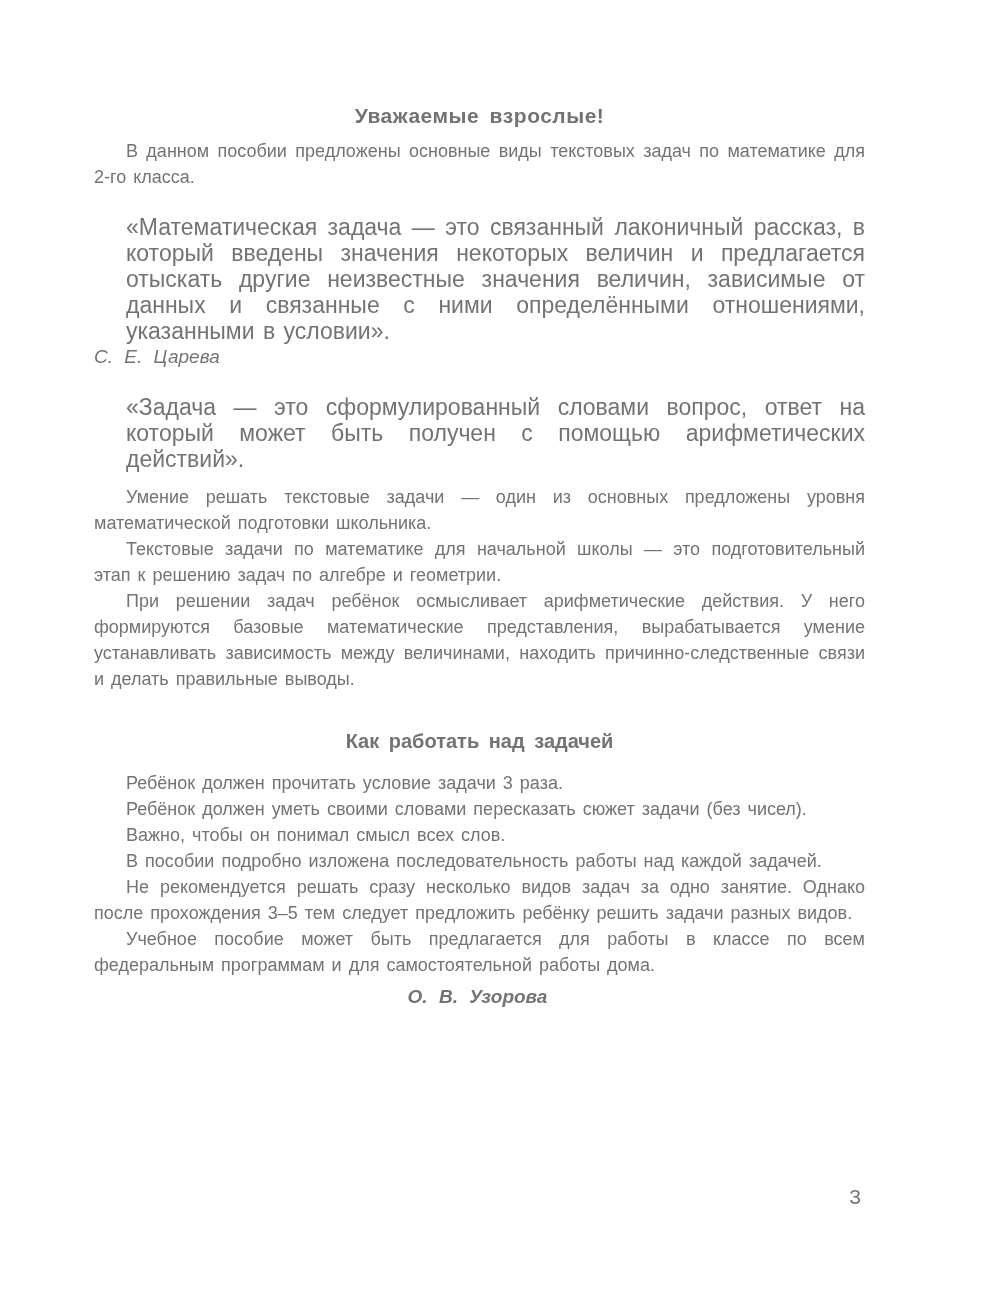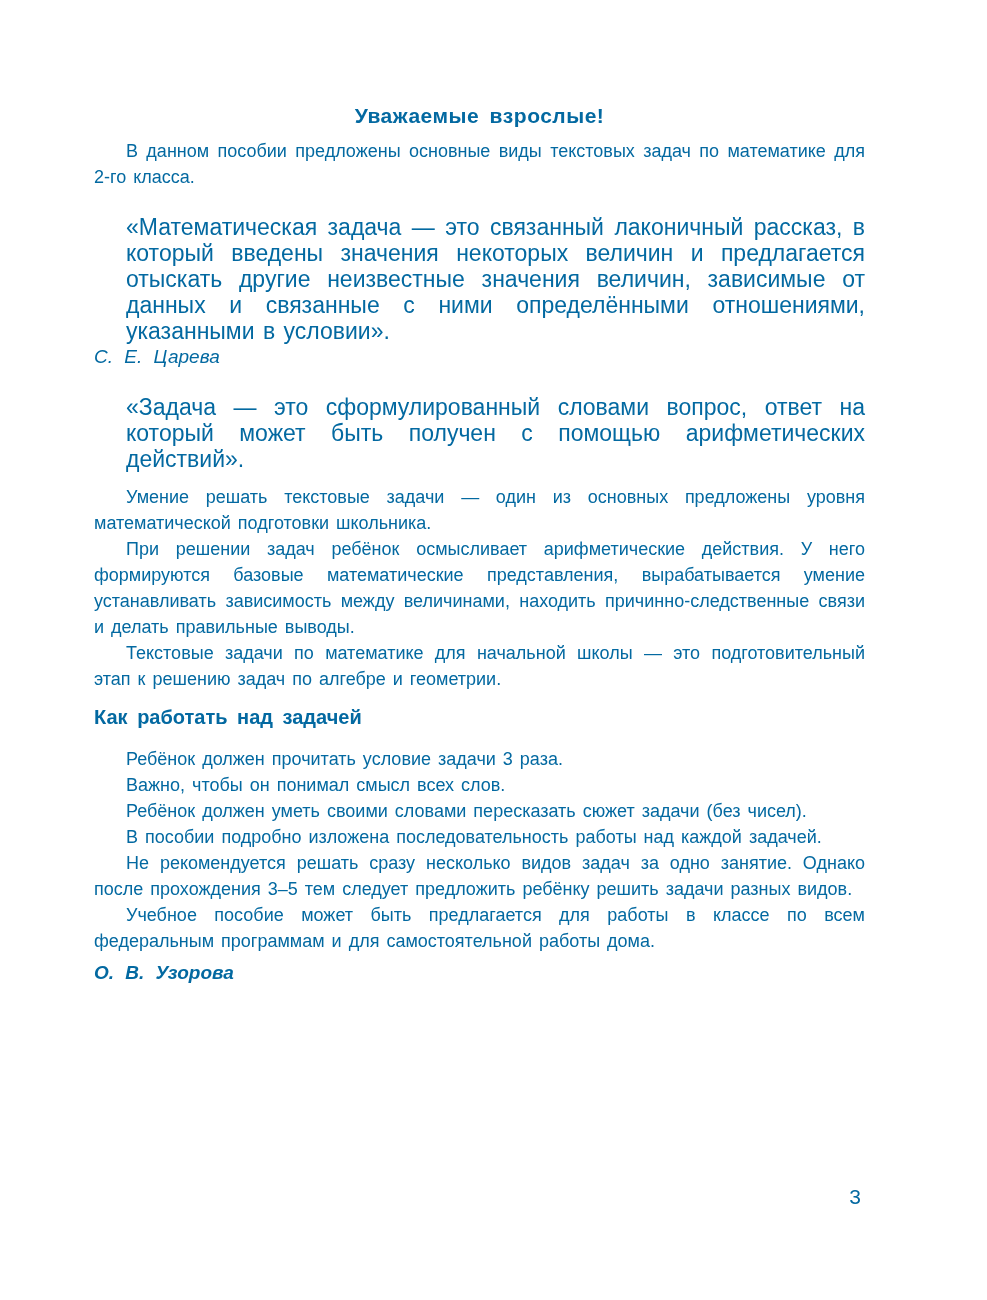--- a/index.html
+++ b/index.html
@@ -8,21 +8,21 @@
       background: #ffffff;
     }
     .page {
       position: relative;
       width: 987px;
       height: 1300px;
       background: #ffffff;
       box-sizing: border-box;
       padding: 102px 122px 0 94px;
       font-family: "Liberation Sans", "DejaVu Sans", sans-serif;
-      color: #0369a1;
+      color: #737373;
       overflow: hidden;
     }
     .title {
       margin: 0 0 8px 0;
       font-size: 21px;
       line-height: 28px;
       font-weight: bold;
       text-align: center;
       letter-spacing: 0.5px;
       word-spacing: 4px;
@@ -46,32 +46,32 @@
     p.attribution {
       margin: 0;
       font-size: 19px;
       line-height: 26px;
       text-align: left;
       font-style: italic;
       word-spacing: 6px;
     }
     .spacer-sm { height: 12px; }
     .section-heading {
-      margin: 12px 0 16px 0;
+      margin: 36px 0 16px 0;
       font-size: 20px;
       line-height: 26px;
       font-weight: bold;
-      text-align: left;
+      text-align: center;
       word-spacing: 4px;
     }
     p.signature {
       margin: 6px 4px 0 0;
       font-size: 19px;
       line-height: 26px;
-      text-align: left;
+      text-align: center;
       font-style: italic;
       font-weight: bold;
       word-spacing: 6px;
     }
     .page-number {
       position: absolute;
       top: 1184px;
       right: 126px;
       font-size: 21px;
       line-height: 26px;
@@ -89,28 +89,28 @@
     <p class="body-par">В данном пособии предложены основные виды текстовых задач по математике для 2-го класса.</p>
 
     <p class="quote">«Математическая задача — это связанный лаконичный рассказ, в который введены значения некоторых величин и предлагается отыскать другие неизвестные значения величин, зависимые от данных и связанные с ними определёнными отношениями, указанными в условии».</p>
     <p class="attribution">С. Е. Царева</p>
 
     <p class="quote">«Задача — это сформулированный словами вопрос, ответ на который может быть получен с помощью арифметических действий».</p>
 
     <div class="spacer-sm"></div>
 
     <p class="body-par">Умение решать текстовые задачи — один из основных предложены уровня математической подготовки школьника.</p>
+    <p class="body-par">Текстовые задачи по математике для начальной школы — это подготовительный этап к решению задач по алгебре и геометрии.</p>
     <p class="body-par">При решении задач ребёнок осмысливает арифметические действия. У него формируются базовые математические представления, вырабатывается умение устанавливать зависимость между величинами, находить причинно-следственные связи и делать правильные выводы.</p>
-    <p class="body-par">Текстовые задачи по математике для начальной школы — это подготовительный этап к решению задач по алгебре и геометрии.</p>
 
     <h2 class="section-heading">Как работать над задачей</h2>
 
     <p class="body-par">Ребёнок должен прочитать условие задачи 3 раза.</p>
+    <p class="body-par">Ребёнок должен уметь своими словами пересказать сюжет задачи (без чисел).</p>
     <p class="body-par">Важно, чтобы он понимал смысл всех слов.</p>
-    <p class="body-par">Ребёнок должен уметь своими словами пересказать сюжет задачи (без чисел).</p>
     <p class="body-par">В пособии подробно изложена последовательность работы над каждой задачей.</p>
     <p class="body-par">Не рекомендуется решать сразу несколько видов задач за одно занятие. Однако после прохождения 3–5 тем следует предложить ребёнку решить задачи разных видов.</p>
     <p class="body-par">Учебное пособие может быть предлагается для работы в классе по всем федеральным программам и для самостоятельной работы дома.</p>
 
     <p class="signature">О. В. Узорова</p>
 
   </main>
 
   <div class="page-number">3</div>
 </div>

